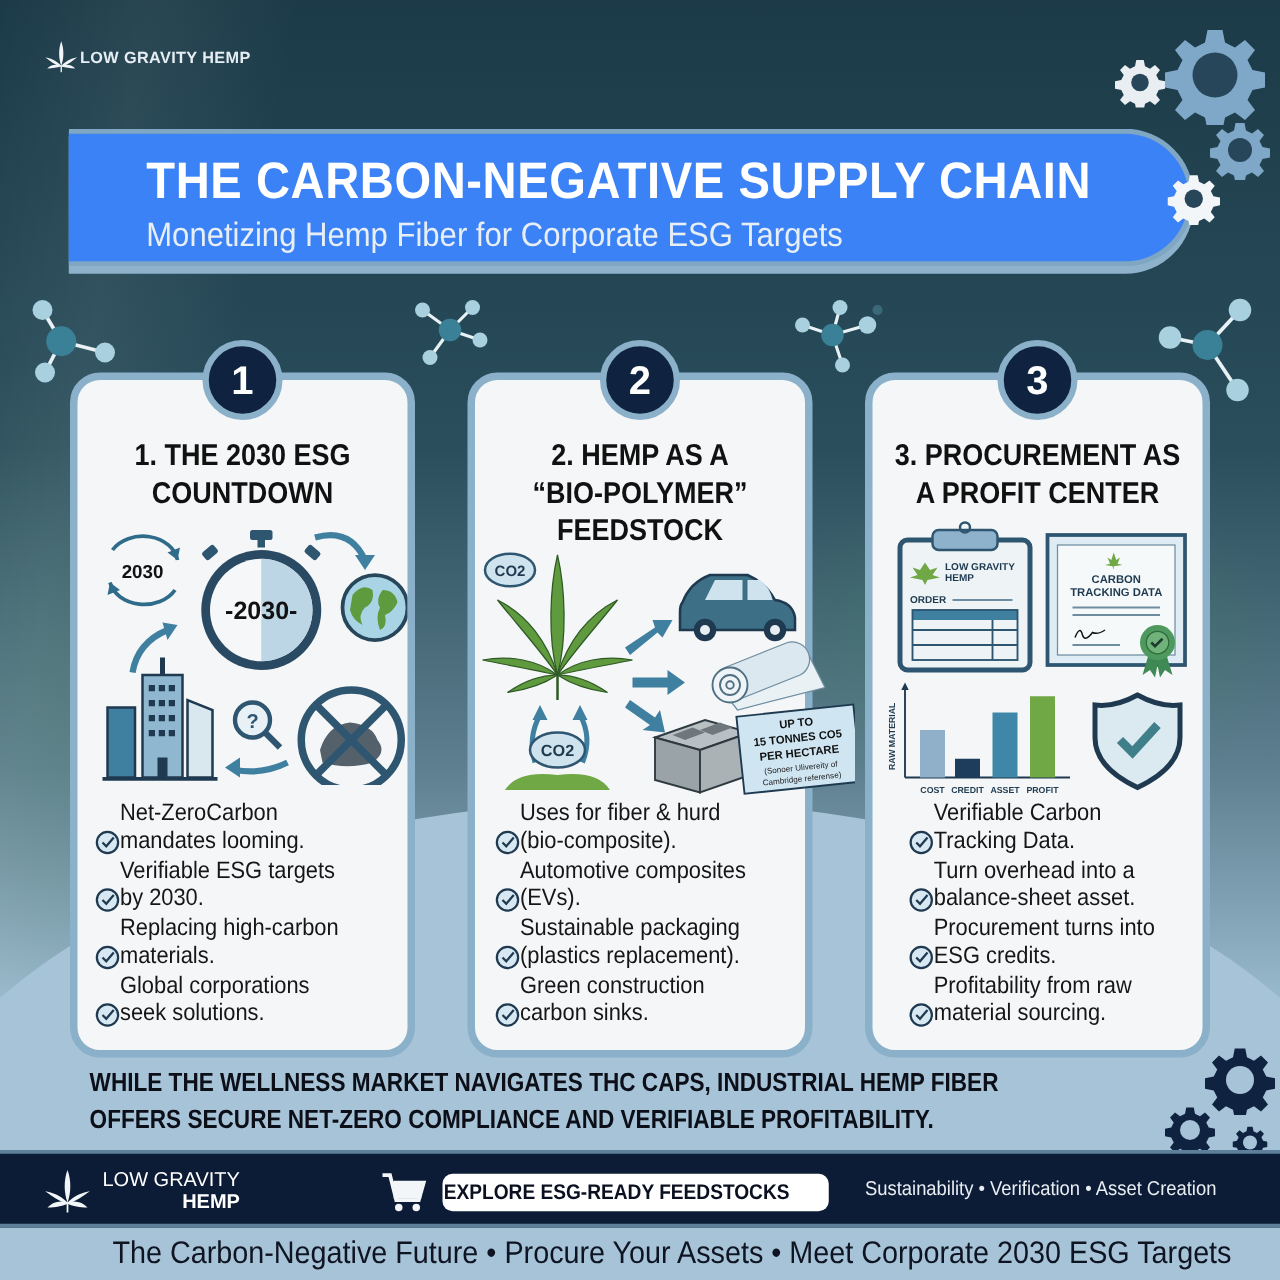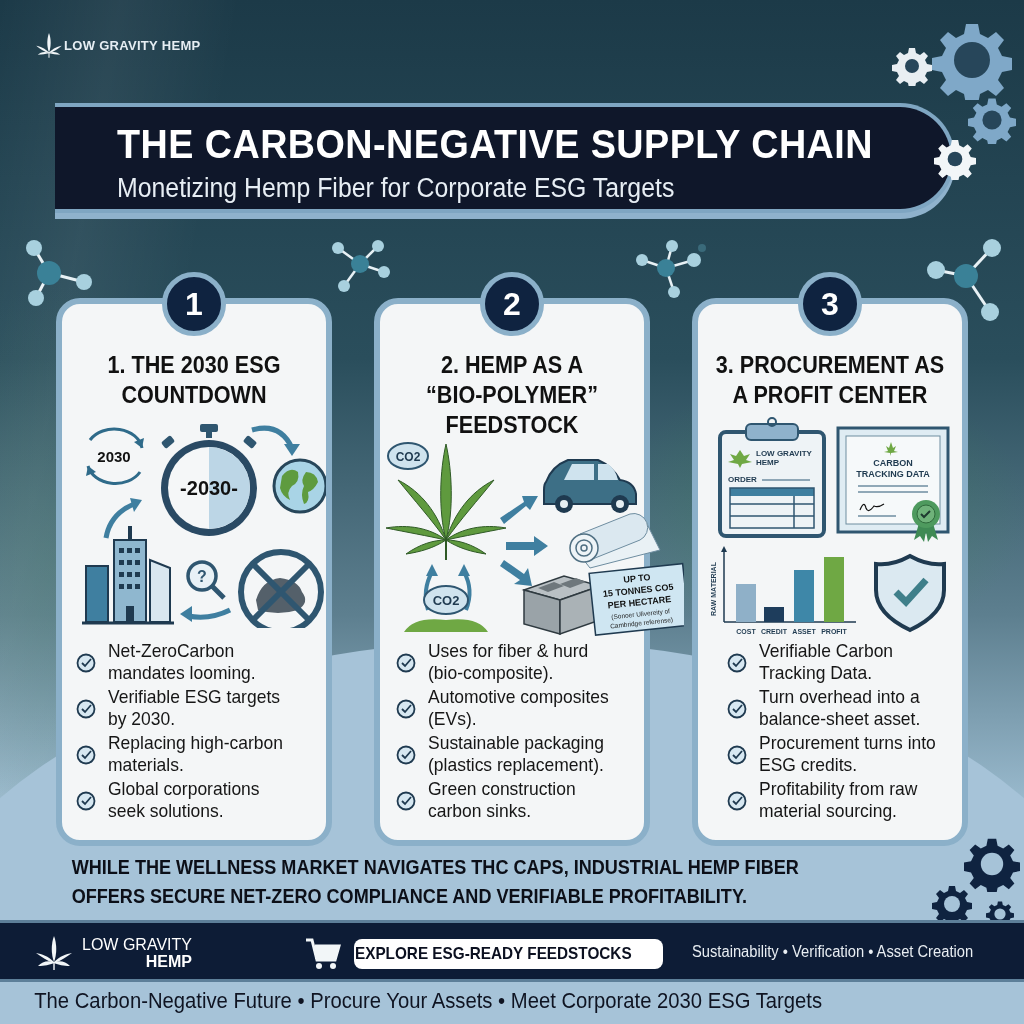--- a/index.html
+++ b/index.html
@@ -25,21 +25,21 @@
   .top-brand { position: absolute; left: 34px; top: 30px; display: flex; align-items: center; }
   .top-brand svg { width: 30px; height: 30px; }
   .top-brand span { color: #e6eef3; font-size: 13px; font-weight: bold; letter-spacing: 0.3px; }
 
   
   .gear { position: absolute; }
 
   
   .banner {
     position: absolute; left: 55px; top: 103px; width: 900px; height: 110px;
-    background: #0f172a;
+    background: #3b82f6;
     border-radius: 0 60px 60px 0;
     border: 4px solid #7fa6c2;
     border-left: none;
     box-shadow: 0 6px 0 #8fb2cc;
   }
   .banner h1 {
     position: absolute; left: 62px; top: 14px;
     color: #ffffff; font-size: 41px; font-weight: bold; letter-spacing: 0.5px;
     font-family: "Liberation Sans", sans-serif;
     transform: scaleX(0.92); transform-origin: left;
@@ -71,21 +71,21 @@
     z-index: 2;
   }
   .card-title {
     position: absolute; top: 46px; left: 10px; right: 10px;
     text-align: center; color: #111; font-weight: bold; font-size: 24px; line-height: 30px;
     transform: scaleX(0.9);
   }
   .card-illus { position: absolute; left: 8px; right: 8px; }
   .card-list { position: absolute; left: 14px; right: 8px; list-style: none; }
   .card-list li {
-    display: flex; gap: 12px; align-items: center;
+    display: flex; gap: 0; align-items: flex-end;
     font-size: 19px; line-height: 22px; color: #161616; margin-bottom: 2px;
   }
   .card-list li .chk { flex: 0 0 20px; width: 20px; height: 20px; margin-top: 2px; }
   .card-list li span.txt { transform: scaleX(0.92); transform-origin: left; display: inline-block; white-space: nowrap; }
 
   
   .tagline {
     position: absolute; left: 0; right: 0; top: 852px;
     color: #0c0f18; font-weight: bold; font-size: 21px; line-height: 29px;
   }
@@ -105,22 +105,22 @@
   .cart { position: absolute; left: 304px; top: 14px; width: 38px; height: 34px; }
   .cta {
     position: absolute; left: 354px; top: 16px; height: 30px; padding: 0 1px;
     background: #fff; border-radius: 8px; color: #0b1020;
     font-weight: bold; font-size: 17px; line-height: 30px; white-space: nowrap;
     border: none;
   }
   .cta span { display: inline-block; transform: scaleX(0.9); transform-origin: left; }
   .footer-tags { position: absolute; left: 692px; top: 20px; color: #e9eef3; font-size: 16px; white-space: nowrap; transform: scaleX(0.92); transform-origin: left; }
   .bottom-line {
-    position: absolute; left: 0; right: 0; top: 988px; text-align: left;
-    color: #0f1422; font-size: 22px; white-space: nowrap;
+    position: absolute; left: 0; right: 0; top: 988px; text-align: right;
+    color: #0f1422; font-size: 25px; white-space: nowrap;
   }
   .bottom-line span { display: inline-block; transform: scaleX(0.92); }
 </style>
 </head>
 <body>
 
 <div class="bg-glow"></div>
 <div class="bottom-arc"></div>
 
 <div class="top-brand">

